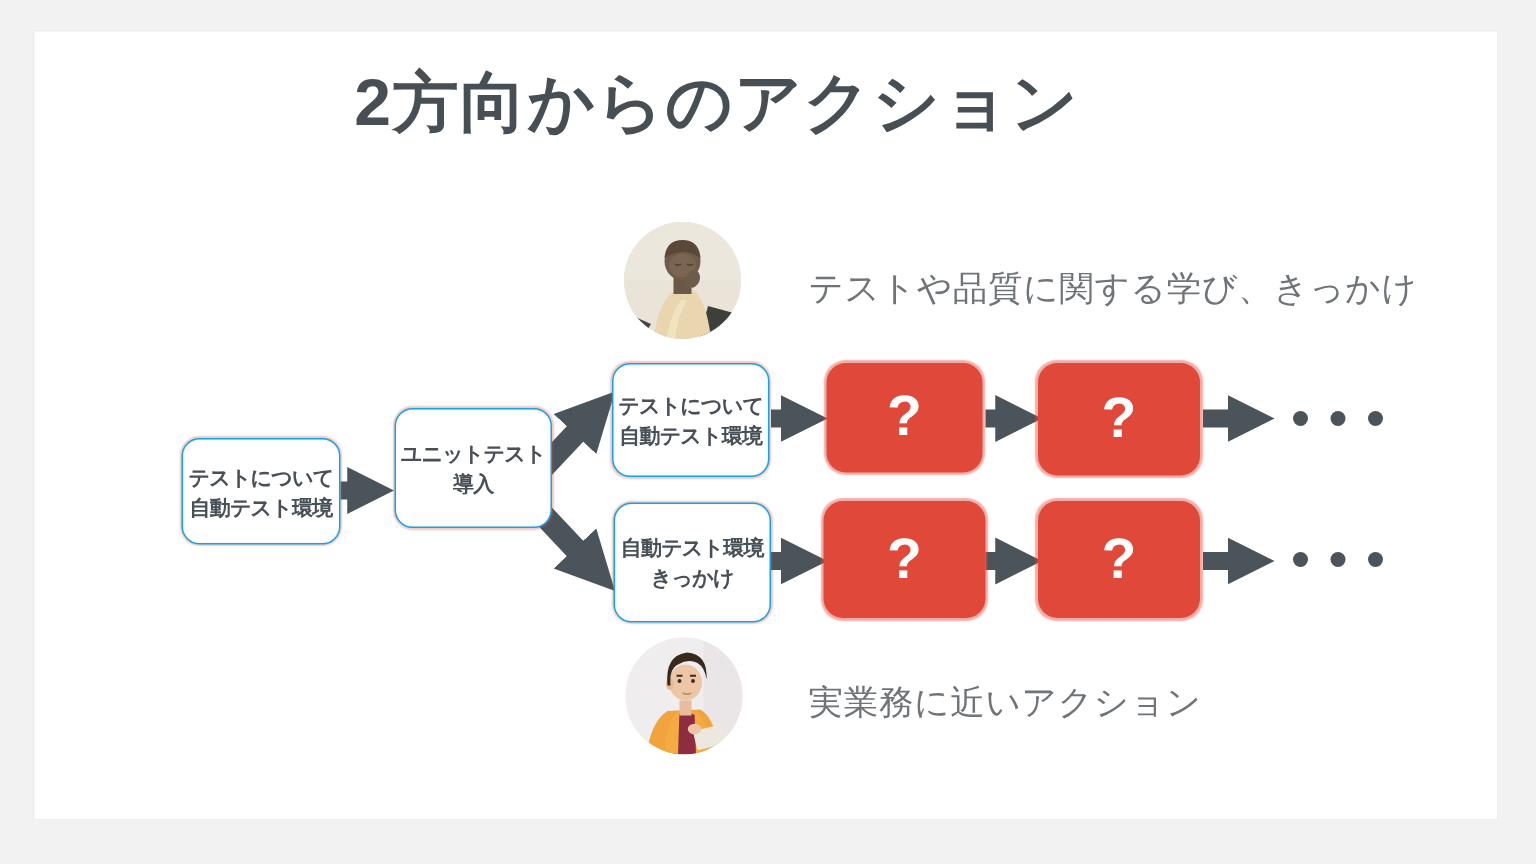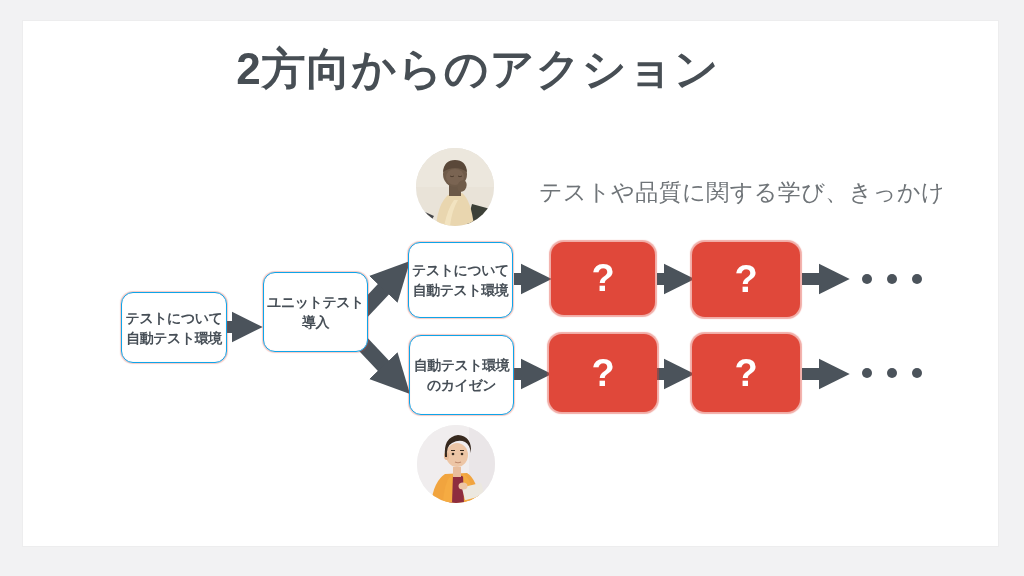--- a/index.html
+++ b/index.html
@@ -107,21 +107,21 @@
     <span>導入</span>
   </div>
 
   <div class="outline-box" style="left:408px;top:242px;width:105px;height:76px;">
     <span>テストについて</span>
     <span>自動テスト環境</span>
   </div>
 
   <div class="outline-box" style="left:409px;top:335px;width:105px;height:80px;">
     <span>自動テスト環境</span>
-    <span>のカイゼン</span>
+    <span>きっかけ</span>
   </div>
 
   <div class="fill-box" style="left:551px;top:242px;width:104px;height:73px;">
     <span>?</span>
   </div>
   <div class="fill-box" style="left:692px;top:242px;width:108px;height:75px;">
     <span>?</span>
   </div>
 
   <div class="fill-box" style="left:549px;top:334px;width:108px;height:78px;">
@@ -155,14 +155,15 @@
       <ellipse cx="29.5" cy="31" rx="2.5" ry="4" fill="#e5b896"></ellipse>
       <path d="M28 32 Q26 12 41 10 Q55 11 54 28 Q53 20 48 17 Q42 14 35 18 Q29 21 30 32 Z" fill="#37291e"></path>
       <circle cx="36" cy="29" r="1.3" fill="#3a2c21"></circle>
       <circle cx="45" cy="29" r="1.3" fill="#3a2c21"></circle>
       <path d="M34 25.5 h4 M43 25.5 h4" stroke="#3a2c21" stroke-width="1.2" fill="none"></path>
       <path d="M38 37 q3 1.5 6 0" stroke="#c08b6e" stroke-width="1.2" fill="none"></path>
       <rect x="46" y="60" width="20" height="13" rx="1" fill="#ece8df" transform="rotate(-14 56 66)"></rect>
       <ellipse cx="46" cy="61" rx="4.5" ry="3.5" fill="#edc6a6"></ellipse>
     </svg>
   </div>
+  <div class="caption" style="left:539px;top:453px;">実業務に近いアクション</div>
 
 </div>
 
 </body></html>

